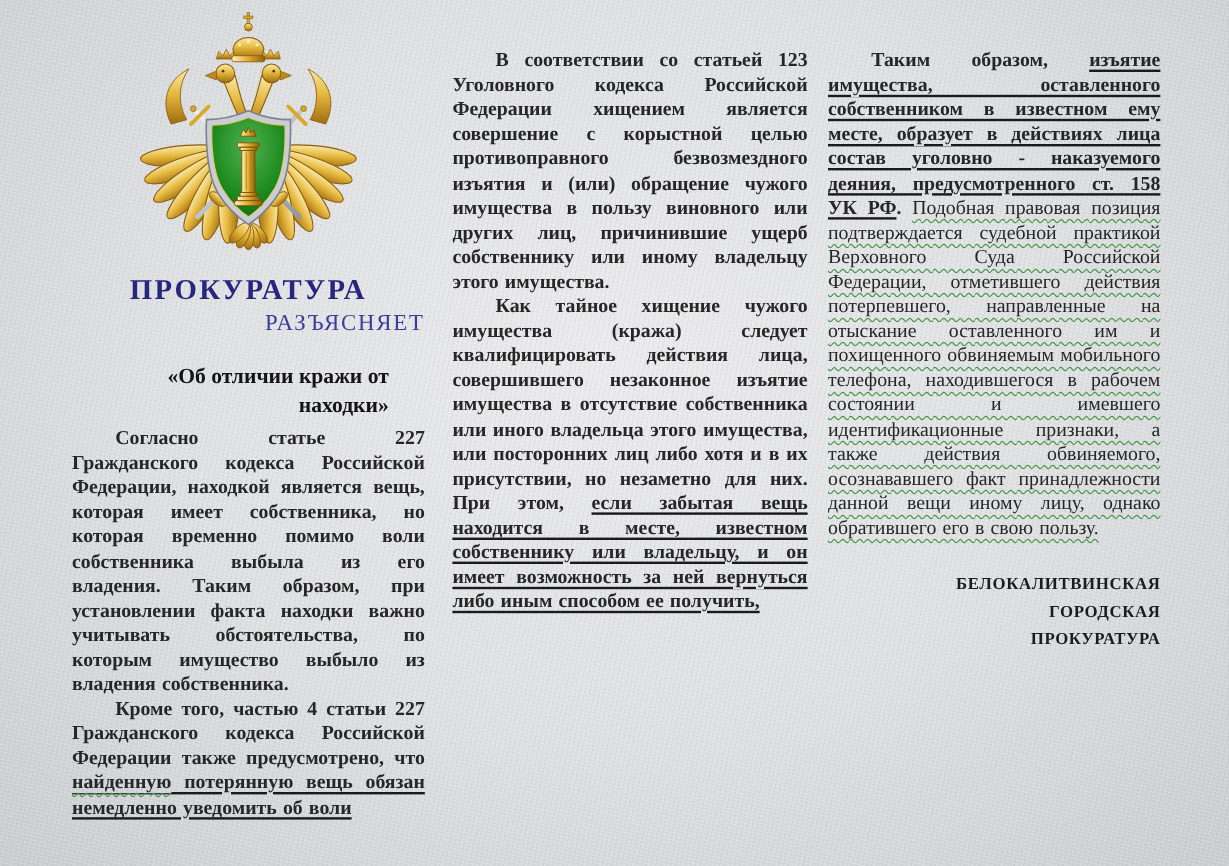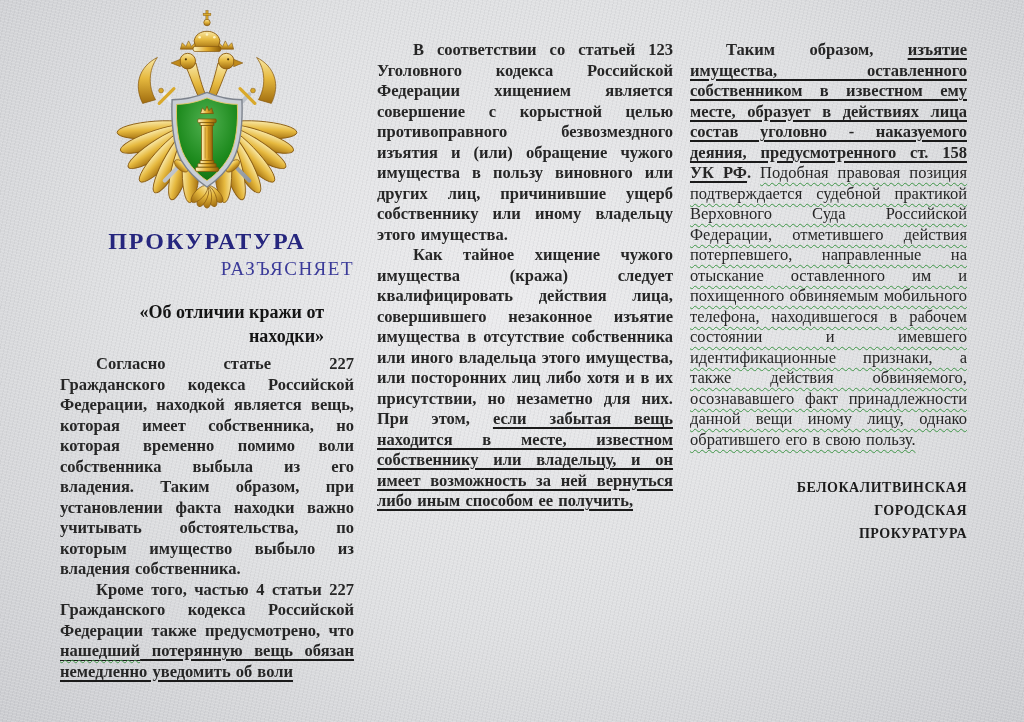--- a/index.html
+++ b/index.html
@@ -175,21 +175,21 @@
           <rect x="87.5" y="175.5" width="25" height="4.5" rx="1.5"></rect>
         </g>
       </svg>
     </div>
 
     <div class="masthead-title">ПРОКУРАТУРА</div>
     <div class="masthead-subtitle">РАЗЪЯСНЯЕТ</div>
     <div class="article-heading">«Об отличии кражи от находки»</div>
     <div>
         <p class="para indent"><span class="r-n">Согласно статье 227 Гражданского кодекса Российской Федерации, находкой является вещь, которая имеет собственника, но которая временно помимо воли собственника выбыла из его владения. Таким образом, при установлении факта находки важно учитывать обстоятельства, по которым имущество выбыло из владения собственника.</span></p>
-        <p class="para indent"><span class="r-n">Кроме того, частью 4 статьи 227 Гражданского кодекса Российской Федерации также предусмотрено, что </span><span class="r-bu-wavy">нашедший</span><span class="r-bu"> потерянную вещь обязан немедленно уведомить об воли</span></p>
+        <p class="para indent"><span class="r-n">Кроме того, частью 4 статьи 227 Гражданского кодекса Российской Федерации также предусмотрено, что </span><span class="r-bu-wavy">найденную</span><span class="r-bu"> потерянную вещь обязан немедленно уведомить об воли</span></p>
       </div>
   </div>
 
   <div class="col col-mid">
     <div>
         <p class="para indent"><span class="r-n">В соответствии со статьей 123 Уголовного кодекса Российской Федерации хищением является совершение с корыстной целью противоправного безвозмездного изъятия и (или) обращение чужого имущества в пользу виновного или других лиц, причинившие ущерб собственнику или иному владельцу этого имущества.</span></p>
         <p class="para indent"><span class="r-n">Как тайное хищение чужого имущества (кража) следует квалифицировать действия лица, совершившего незаконное изъятие имущества в отсутствие собственника или иного владельца этого имущества, или посторонних лиц либо хотя и в их присутствии, но незаметно для них. При этом, </span><span class="r-bu">если забытая вещь находится в месте, известном собственнику или владельцу, и он имеет возможность за ней вернуться либо иным способом ее получить,</span></p>
       </div>
   </div>
 

